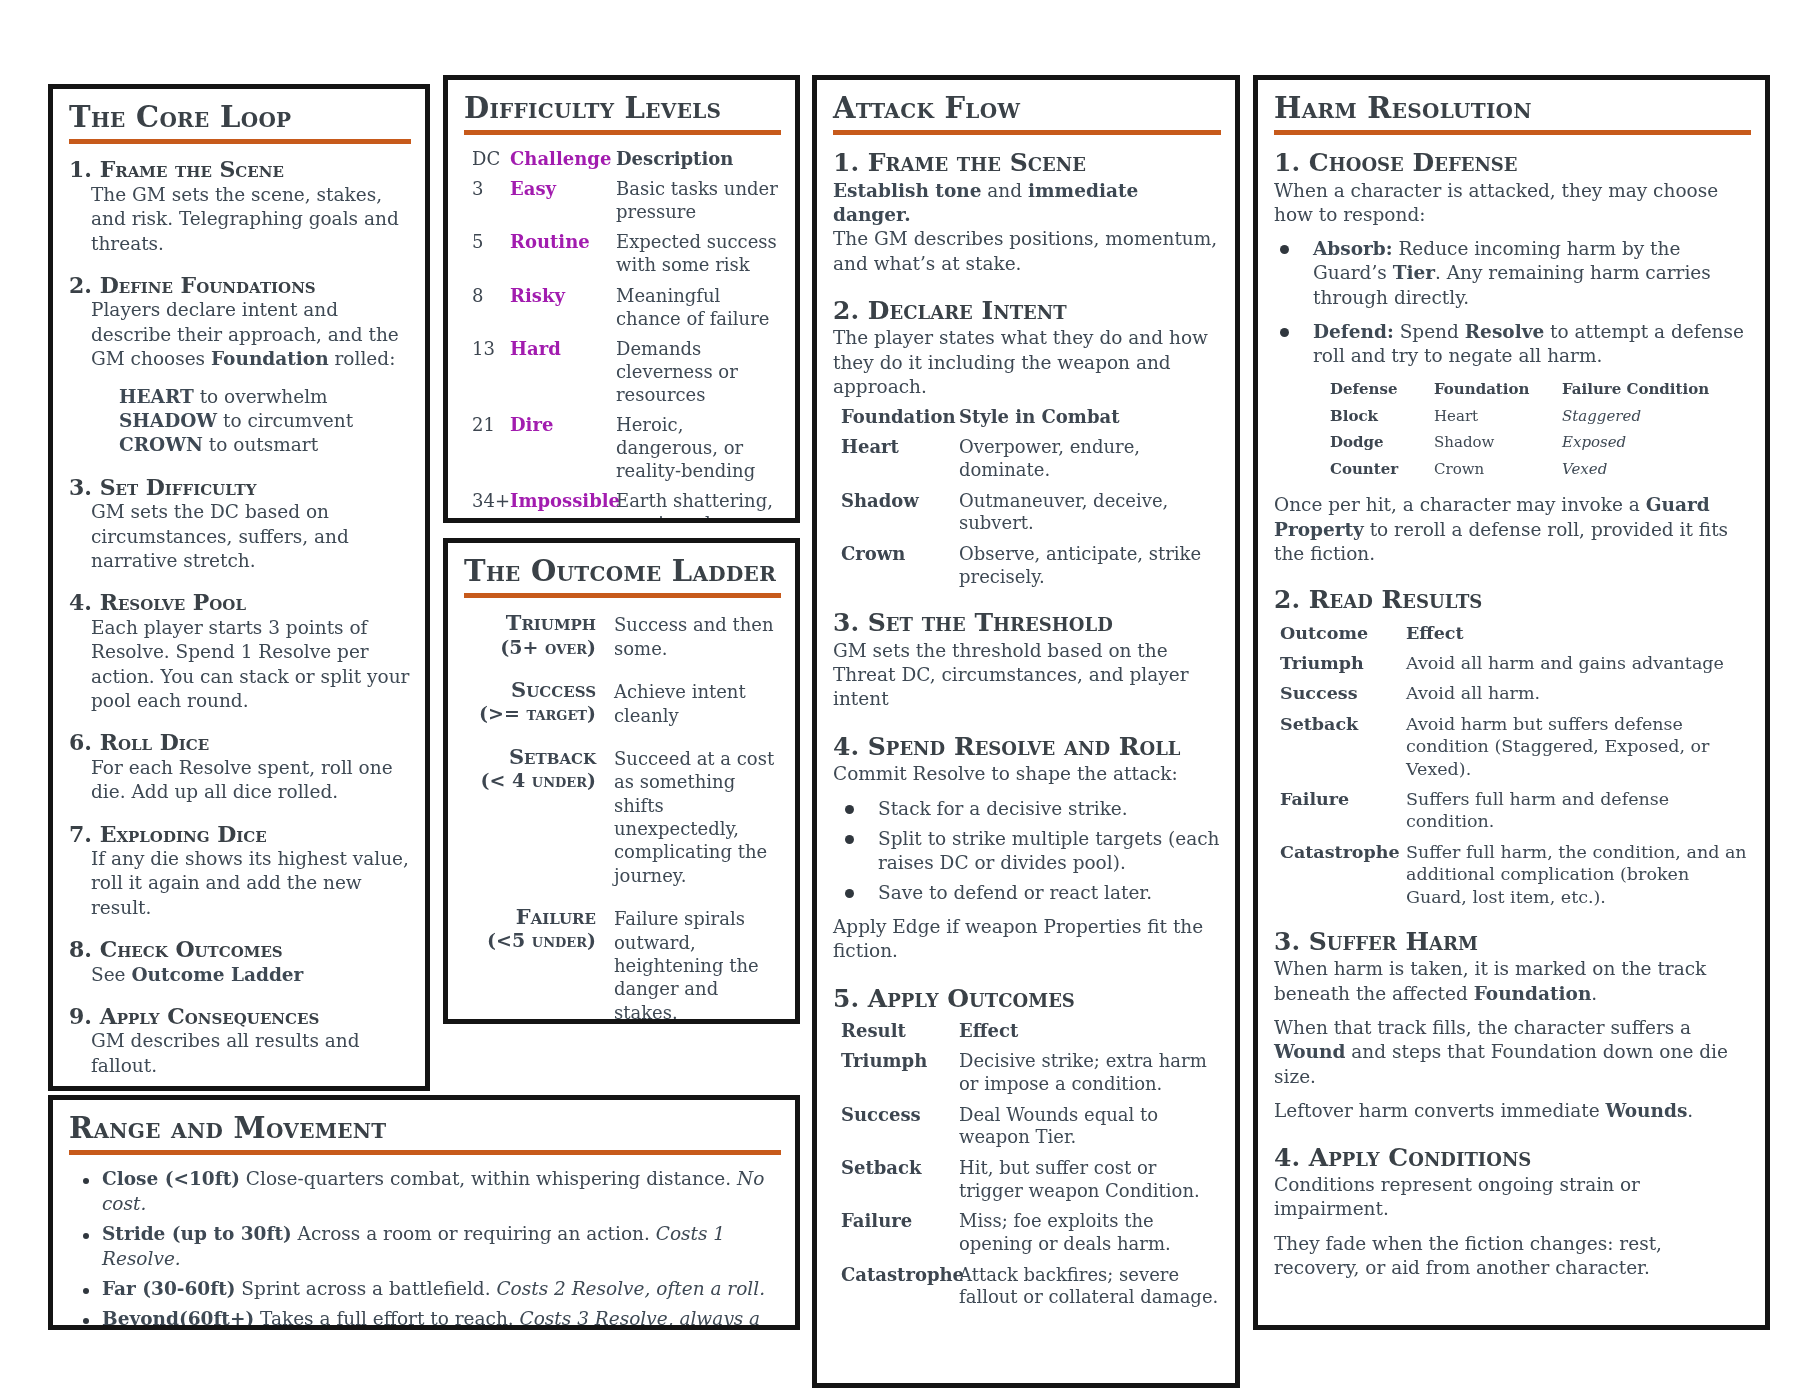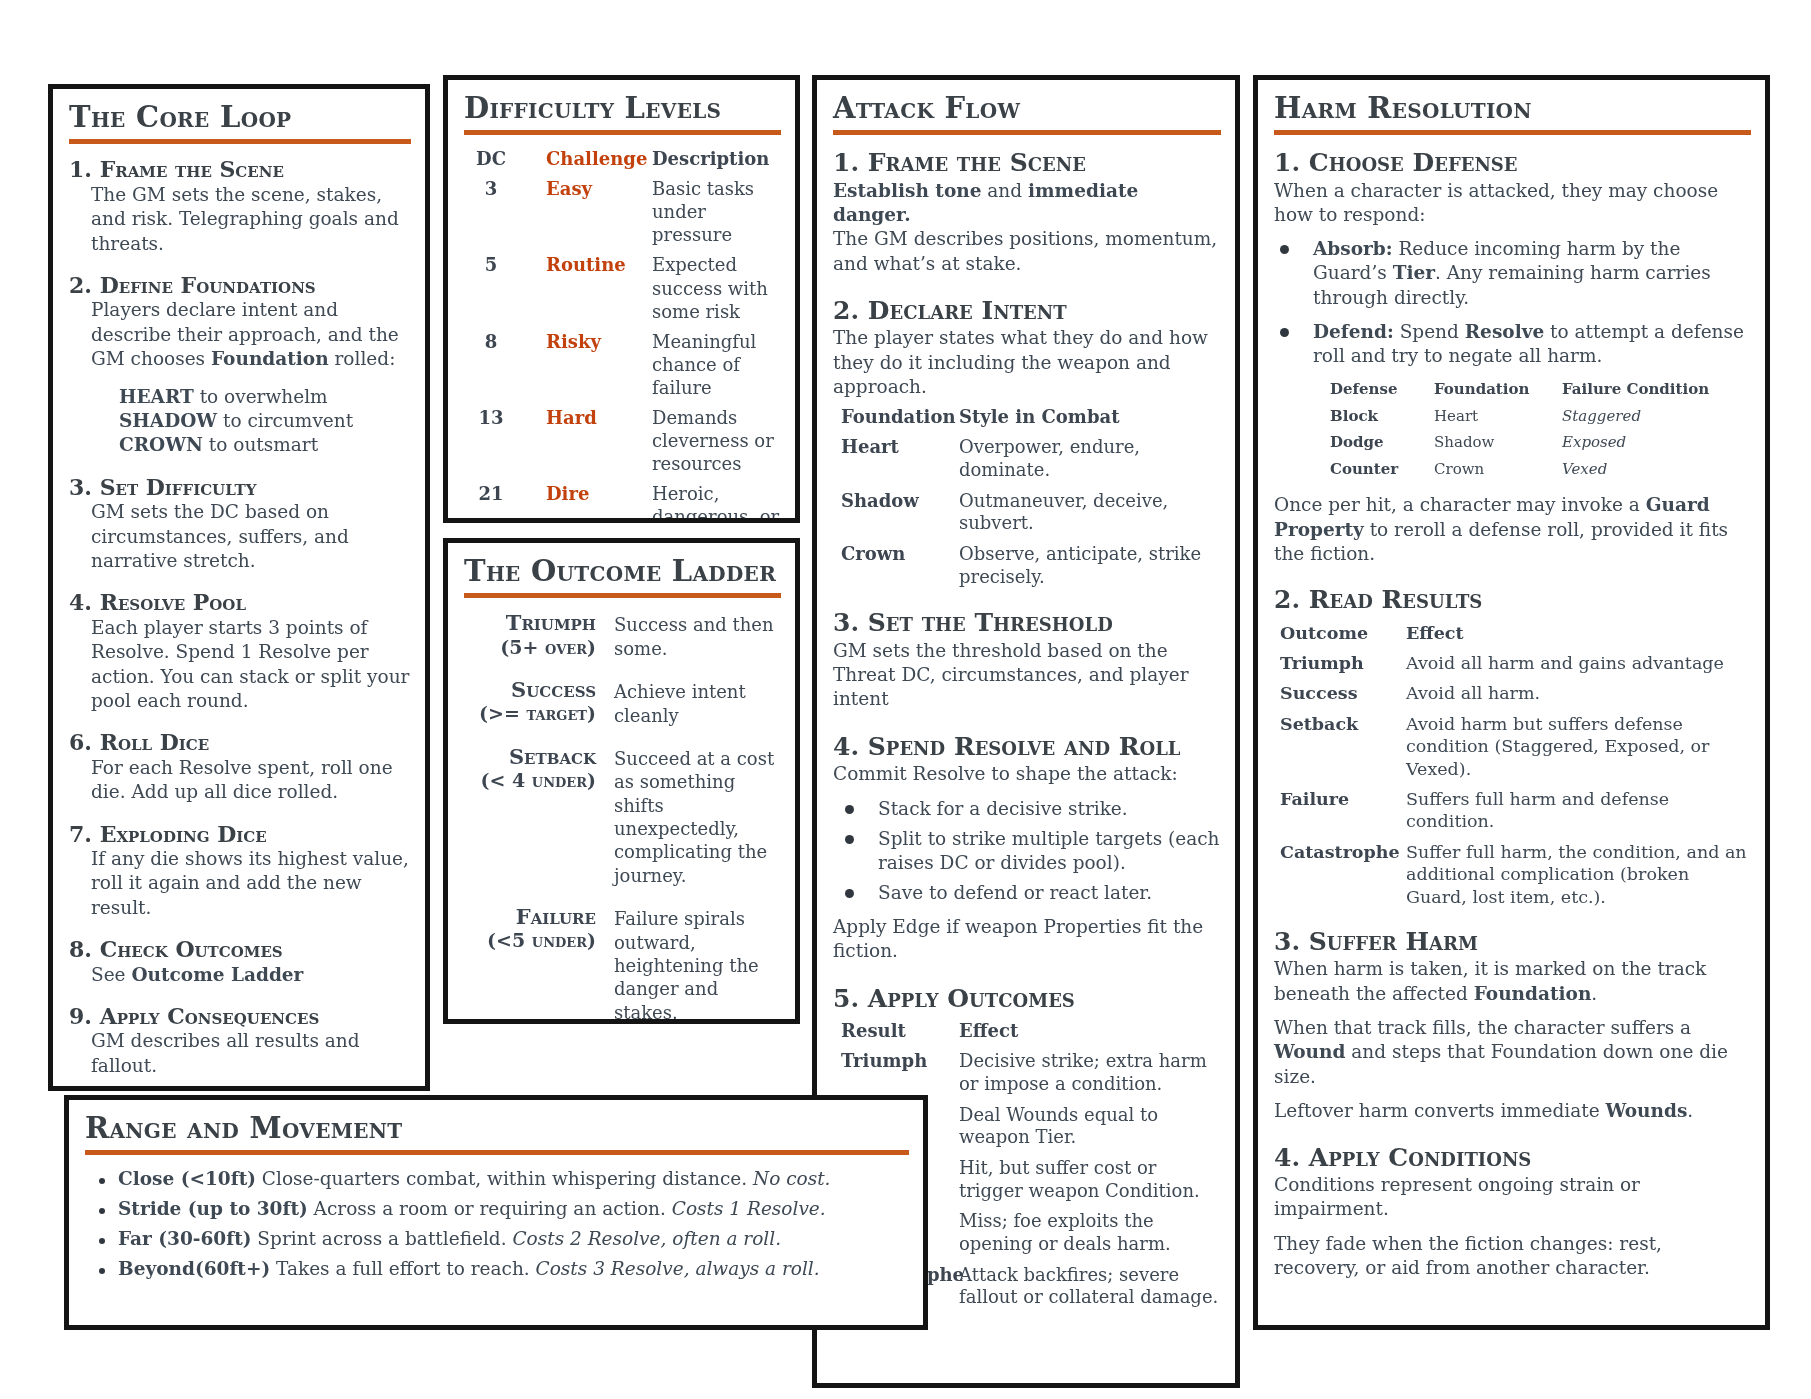--- a/index.html
+++ b/index.html
@@ -43,22 +43,22 @@
   .step { margin-bottom:16px; }
   .step h3 { font-size:22px; line-height:1.2; }
   .step .body { padding-left:22px; }
   .foundations { margin-top:13px; padding-left:50px; }
   .foundations p { font-size:18.5px; line-height:1.32; }
 
   
   .panel-diff { left:443px; top:75px; width:357px; height:448px; }
   .dtable { font-size:18px; line-height:1.28; padding-left:8px; }
   .drow { display:flex; margin-bottom:7px; }
-  .c-dc { width:38px;  flex:none; font-weight:bold; color:#3d4650;text-align:center; }
-  .c-ch { width:106px; flex:none; font-weight:bold; color:#c2410c;margin-left:36px; }
+  .c-dc { width:38px;  flex:none; font-weight:normal; color:#3d4650; }
+  .c-ch { width:106px; flex:none; font-weight:bold; color:#a21caf; }
   .c-de { flex:1; }
   .dhead .c-de { font-weight:bold; color:#3d4650; }
 
   
   .panel-out { left:443px; top:538px; width:357px; height:486px; }
   .orow { display:flex; margin-bottom:17px; }
   .olabel { width:132px; flex:none; text-align:right; font-variant:small-caps; font-weight:bold; color:#3d4650; }
   .olabel .main { display:block; font-size:21px; line-height:1.2; }
   .olabel .sub  { display:block; font-size:19px; line-height:1.2; }
   .odesc { flex:1; padding-left:18px; padding-top:3px; font-size:18px; line-height:1.3; }
@@ -94,21 +94,21 @@
   .drow2.head .h-fnd, .drow2.head .h-fail { font-weight:bold; color:#3d4650; font-style:normal; }
   .drow2:not(.head) .h-fail { font-style:italic; }
 
   .rtable { margin-top:6px; padding-left:6px; font-size:17.5px; line-height:1.28; }
   .rrow { display:flex; margin-bottom:8px; }
   .r-label { width:126px; flex:none; font-weight:bold; color:#3d4650; }
   .r-val { flex:1; }
   .rhead .r-val { font-weight:bold; color:#3d4650; }
 
   
-  .panel-range { left:64px; top:1095px; width:864px; height:235px; }
+  .panel-range { left:48px; top:1095px; width:752px; height:235px; }
   .rblist { margin-top:6px; padding-left:14px; }
   .rbitem { display:flex; margin-bottom:5px; }
   .rbdot  { flex:none; width:6px; height:6px; border-radius:50%; background:#30373e; margin:11px 13px 0 0; }
   .rbtext { flex:1; font-size:18.5px; line-height:1.35; }
 </style>
 </head>
 <body>
 
 <section class="panel panel-core">
   <h2 class="ptitle">The Core Loop</h2>

